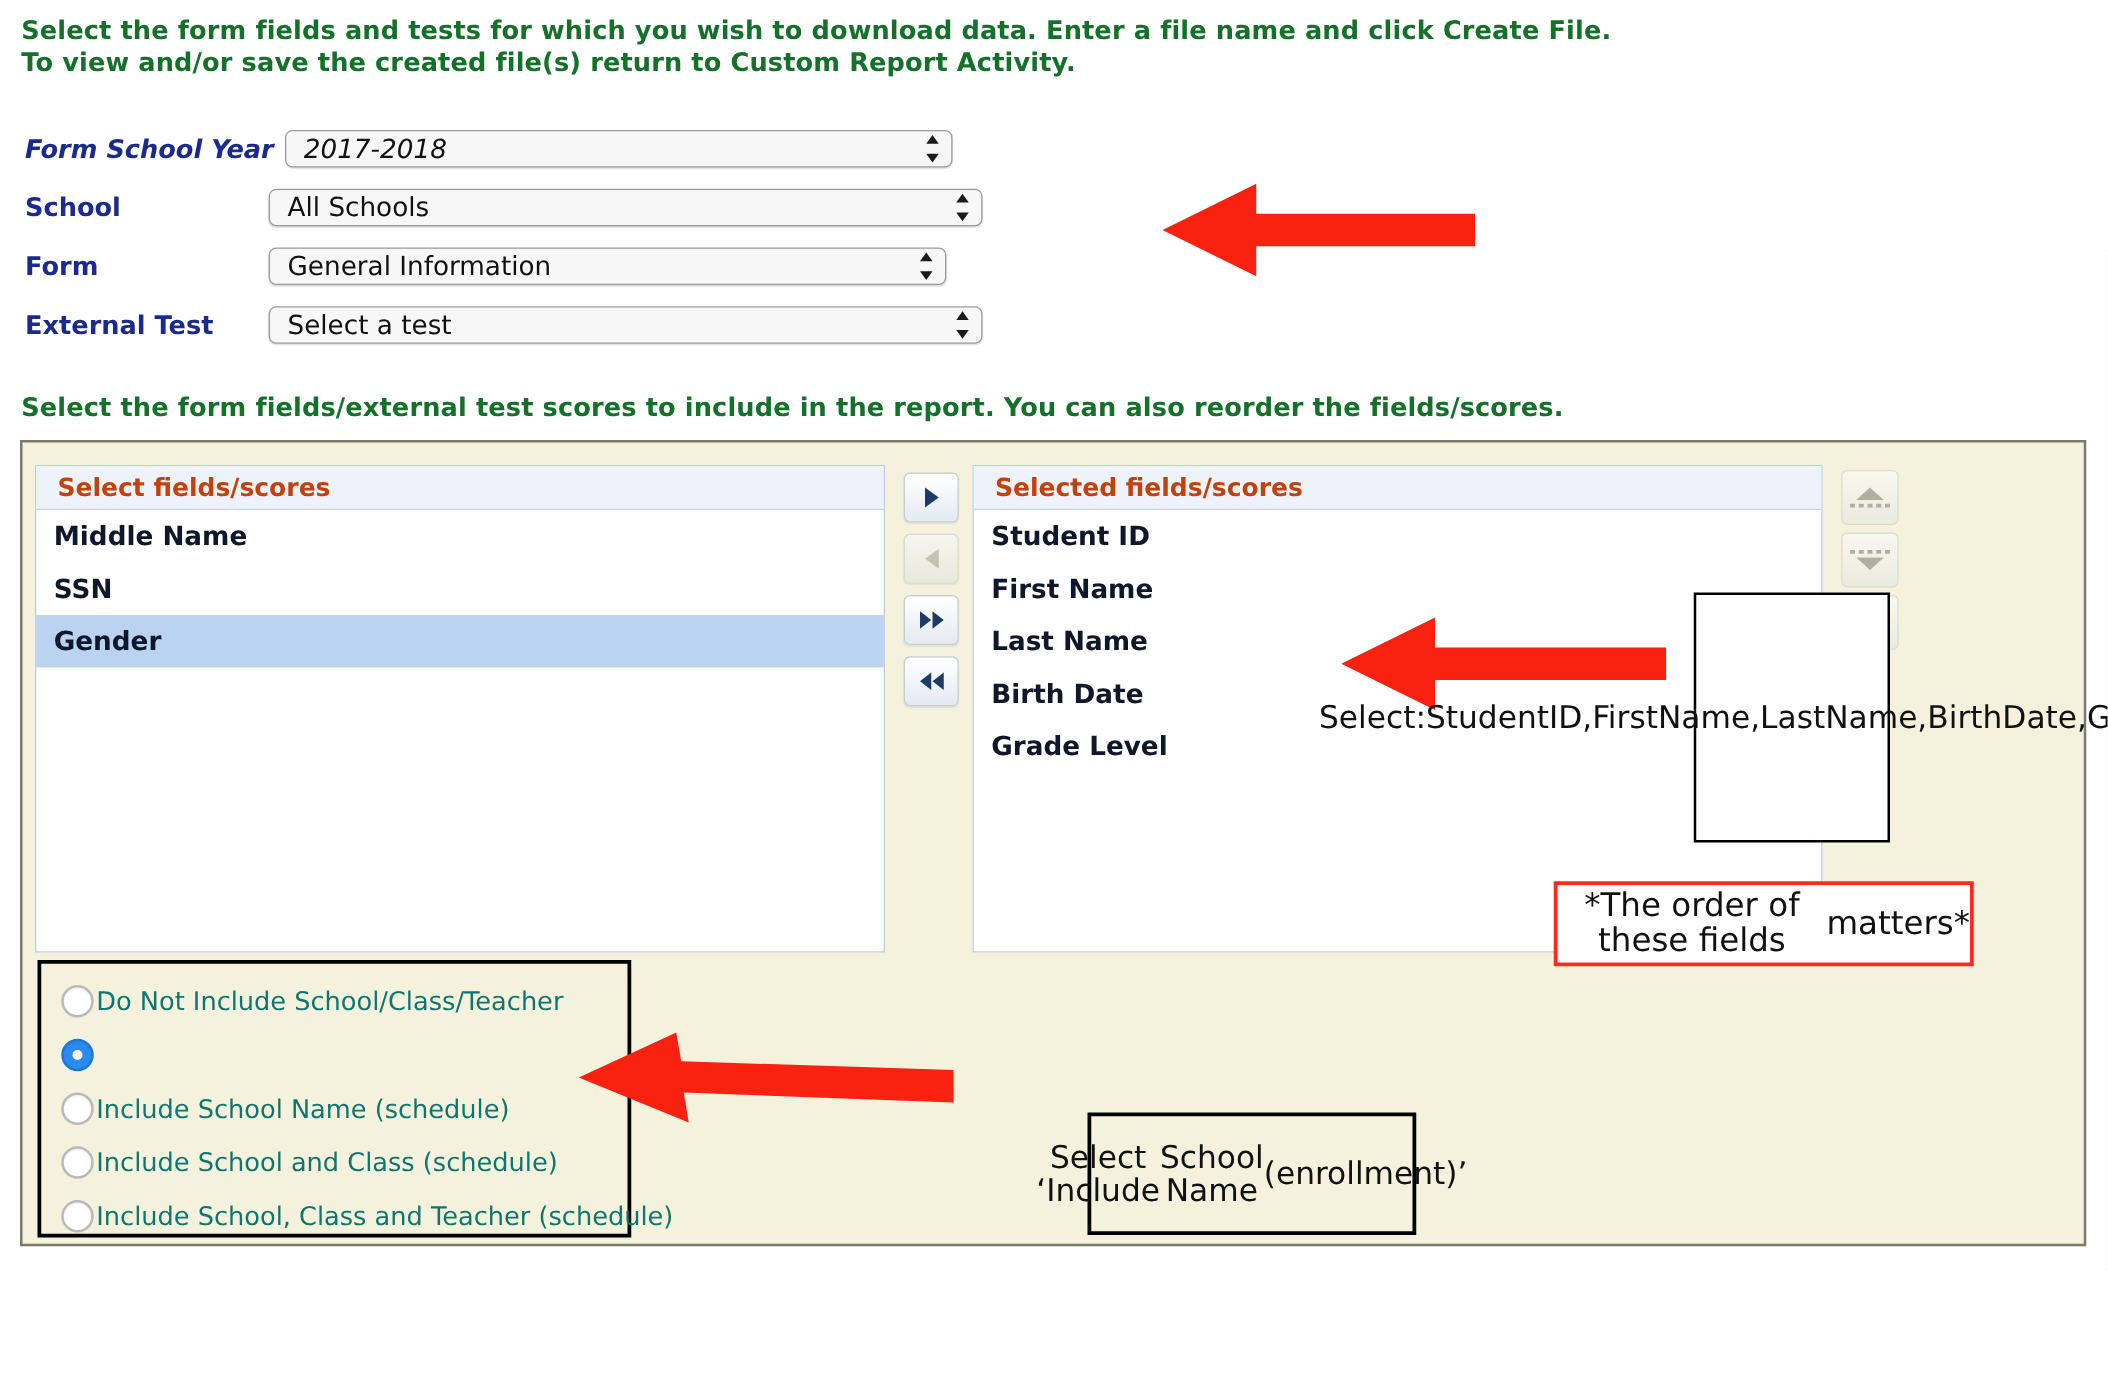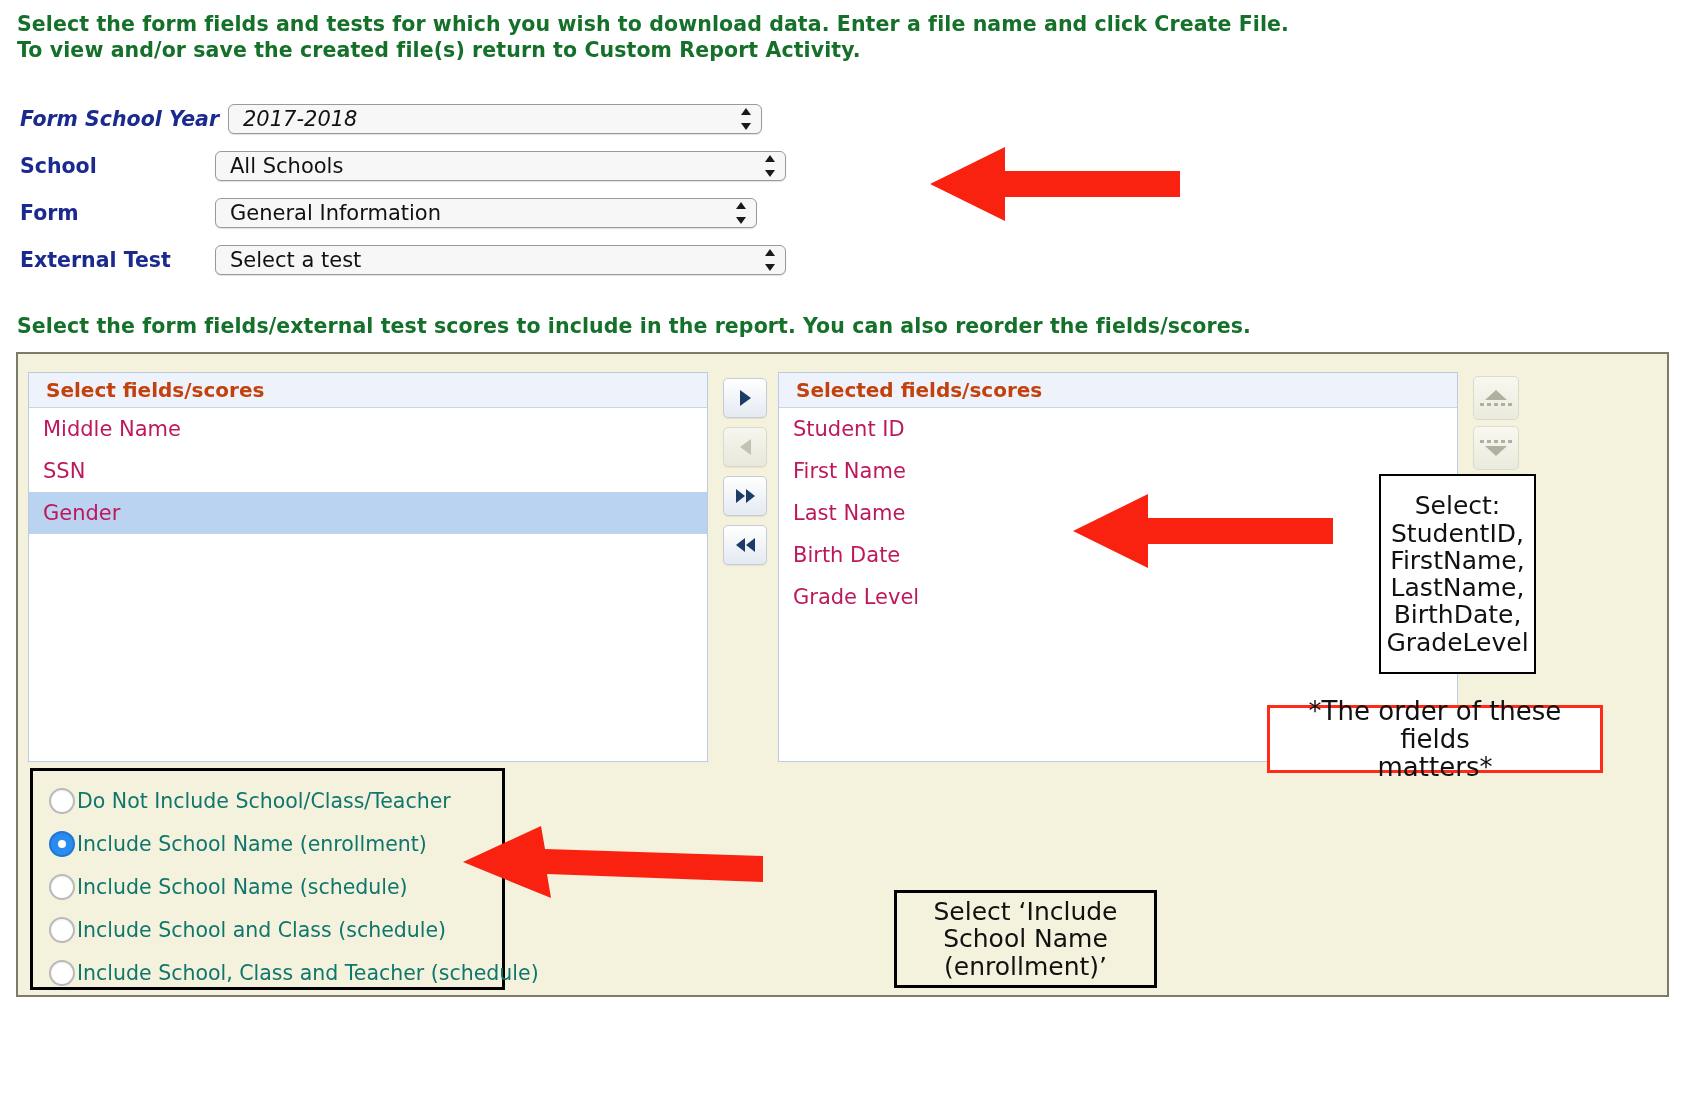--- a/index.html
+++ b/index.html
@@ -80,21 +80,21 @@
     background:#eef2fb;
     border-bottom:1px solid #c9d4e6;
     display:flex;align-items:center;
     padding-left:17px;
     color:#c2410c;font-weight:bold;font-size:20px;
   }
   .list-item{
     height:42px;
     display:flex;align-items:center;
     padding-left:14px;
-    font-size:21px;color:#be185d;
+    font-size:21px;color:#0f172a;font-weight:bold;
   }
   .list-item.selected{background:#b9d3f0;}
 
   
   .xbtn{
     position:absolute;
     width:44px;height:40px;
     box-sizing:border-box;
     border:1px solid #c5ccd6;
     border-radius:5px;
@@ -166,21 +166,21 @@
   }
   .radio-label{font-size:20.5px;color:#0f766e;margin-left:2px;white-space:nowrap;}
 
   
   .anno{
     position:absolute;
     box-sizing:border-box;
     text-align:center;
     font-size:25px;color:#111;
     line-height:1.09;
-    display:flex;flex-direction:column;align-items:center;justify-content:center;margin-left:24px;
+    display:flex;flex-direction:row;align-items:center;justify-content:center;
   }
   #anno-select{
     left:1355px;top:474px;width:157px;height:200px;
     border:2px solid #000;background:#ffffff;
     font-size:25px;
   }
   #anno-order{
     left:1243px;top:705px;width:336px;height:68px;
     border:3px solid #ff2a18;background:#ffffff;
     font-size:26px;
@@ -338,21 +338,20 @@
   <div>matters*</div>
 </div>
 
 <div id="radio-group">
   <div class="radio-row">
     <span class="radio"></span>
     <span class="radio-label">Do Not Include School/Class/Teacher</span>
   </div>
   <div class="radio-row">
     <span class="radio on"></span>
-    <span class="radio-label">Include School Name (enrollment)</span>
   </div>
   <div class="radio-row">
     <span class="radio"></span>
     <span class="radio-label">Include School Name (schedule)</span>
   </div>
   <div class="radio-row">
     <span class="radio"></span>
     <span class="radio-label">Include School and Class (schedule)</span>
   </div>
   <div class="radio-row">

